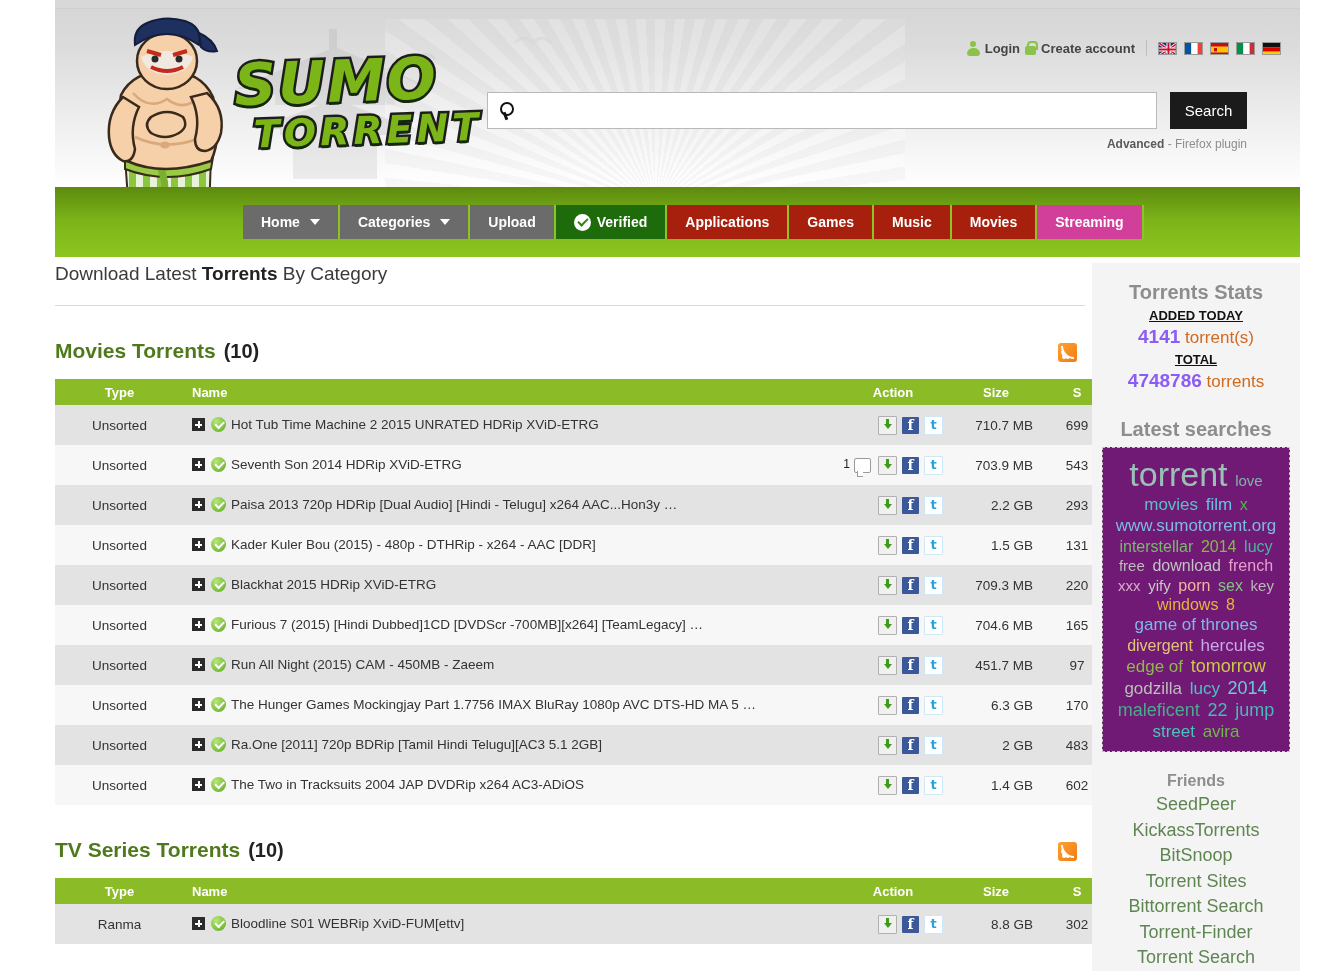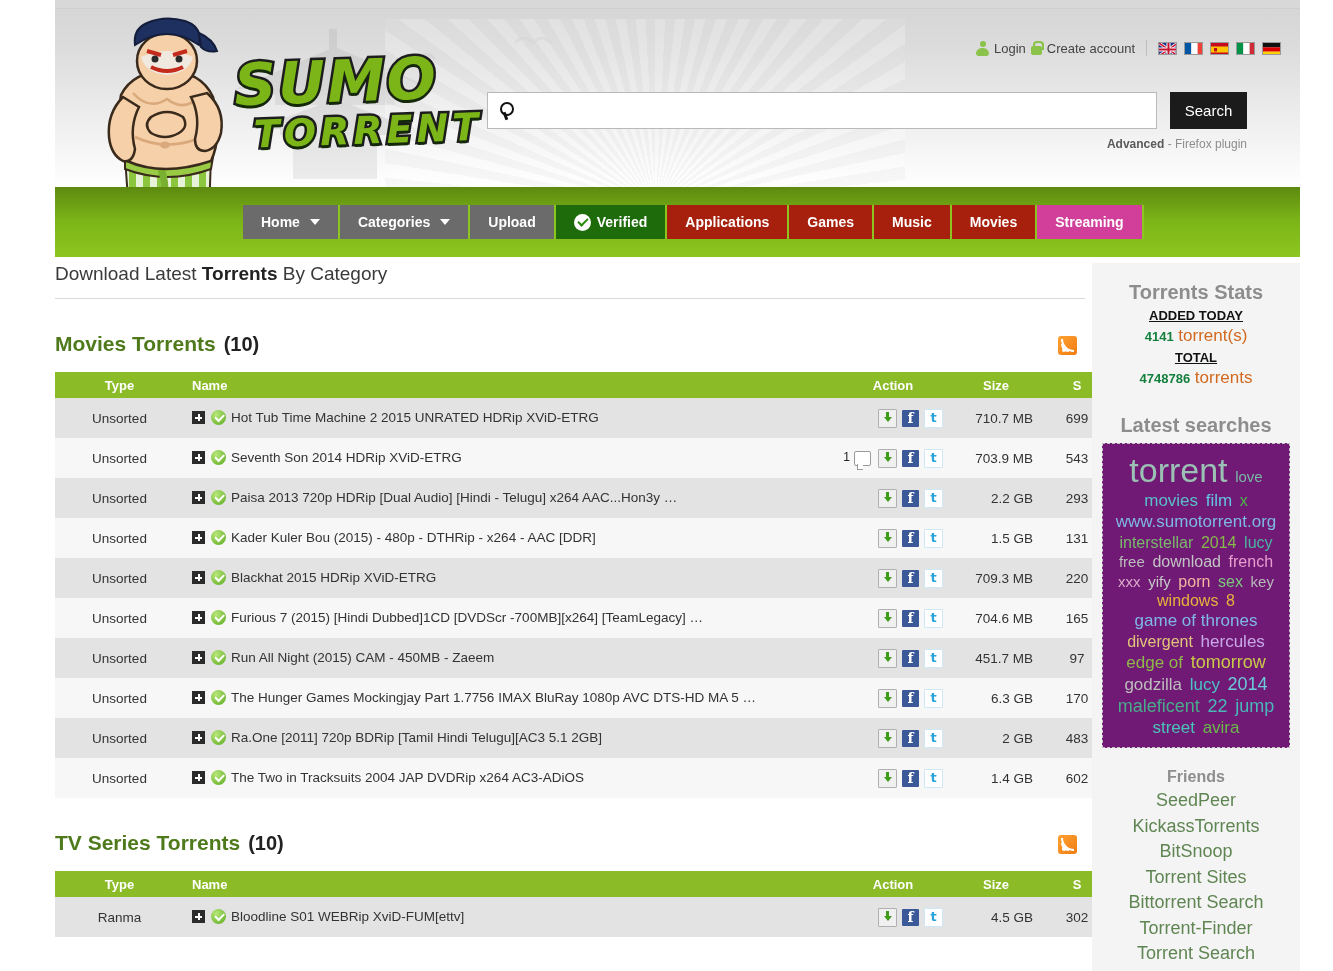--- a/index.html
+++ b/index.html
@@ -35,21 +35,21 @@
     font-family:"DejaVu Sans",sans-serif;font-weight:bold;font-style:italic;
     color:#7cb518;-webkit-text-stroke:5px #1d1d1d;paint-order:stroke fill;
     text-shadow:0 3px 0 #14280a;letter-spacing:2px;line-height:1;
   }
   .logo .l1{font-size:58px;}
   .logo .l2{font-size:38px;margin-top:2px;margin-left:18px;letter-spacing:4px;}
 
   
   .acctbar{position:absolute;right:17px;top:28px;height:22px;display:flex;align-items:center;
     gap:5px;font-size:13px;color:#444;z-index:6;}
-  .acctbar a{color:#444;text-decoration:none;}
+  .acctbar a{color:#444;text-decoration:none;font-weight:bold;}
   .person-ico{width:13px;height:15px;position:relative;display:inline-block;}
   .person-ico:before{content:"";position:absolute;left:3.5px;top:0;width:6px;height:6px;border-radius:50%;background:#8bc34a;}
   .person-ico:after{content:"";position:absolute;left:0;top:7px;width:13px;height:8px;border-radius:7px 7px 3px 3px;background:#8bc34a;}
   .lock-ico{width:11px;height:14px;position:relative;display:inline-block;}
   .lock-ico:before{content:"";position:absolute;left:2px;top:0;width:7px;height:7px;border:2px solid #8bc34a;border-bottom:none;border-radius:4px 4px 0 0;}
   .lock-ico:after{content:"";position:absolute;left:0;top:5px;width:11px;height:9px;background:#8bc34a;border-radius:2px;}
   .acct-sep{width:1px;height:16px;background:#bdbdbd;margin:0 6px;}
   .flag{width:19px;height:13px;display:inline-block;border:1px solid #9a9a9a;box-sizing:border-box;position:relative;overflow:hidden;margin-right:2px;}
 
   
@@ -76,21 +76,21 @@
   .nav-grey{background:#6b6b6b;}
   .nav-green{background:#1d6b0b;}
   .nav-red{background:#a6200d;}
   .nav-pink{background:#d13f9a;}
   .caret{width:0;height:0;border-left:5px solid transparent;border-right:5px solid transparent;border-top:6px solid #fff;margin-left:4px;}
   .vtick{width:17px;height:17px;border-radius:50%;background:#fff;position:relative;flex:0 0 17px;}
   .vtick:after{content:"";position:absolute;left:4px;top:4.5px;width:8px;height:4px;border-left:2.5px solid #2a8a0b;border-bottom:2.5px solid #2a8a0b;transform:rotate(-45deg);}
 
   
   .content{position:absolute;left:55px;top:263px;width:1030px;}
-  .pagetitle{font-size:19px;color:#3a3a3a;padding-bottom:13px;border-bottom:1px solid #d9d9d9;}
+  .pagetitle{font-size:19px;color:#3a3a3a;padding-bottom:20px;border-bottom:1px solid #d9d9d9;}
   .pagetitle b{color:#222;}
 
   .secthead{margin-top:33px;position:relative;height:30px;}
   .secttitle{font-size:21px;font-weight:bold;color:#4f7a1c;display:inline;}
   .sectcount{font-size:20px;font-weight:bold;color:#222;margin-left:8px;}
   .rss{position:absolute;right:8px;top:4px;width:19px;height:19px;border-radius:3px;
      background:linear-gradient(135deg,#ffa133,#f07c11);}
   .rss i{position:absolute;left:4px;bottom:3px;width:4px;height:4px;border-radius:50%;background:#fff;}
   .rss u{position:absolute;left:3px;bottom:3px;width:11px;height:11px;border:2.5px solid #fff;
      border-top:none;border-right:none;border-radius:0 0 0 13px;}
@@ -142,21 +142,21 @@
   .twico{display:inline-block;width:17px;height:17px;background:#fff;border:1px solid #cfe8f5;
      color:#29a3dc;font-weight:bold;font-size:13px;text-align:center;line-height:16px;
      vertical-align:middle;font-family:"DejaVu Sans",sans-serif;border-radius:1px;}
 
   
   .sidebar{position:absolute;left:1092px;top:263px;width:200px;background:#f4f4f4;
      padding:10px 4px 14px 4px;text-align:center;min-height:708px;}
   .sb-title{font-size:20px;font-weight:bold;color:#8d8d8d;margin:8px 0 4px;}
   .sb-sub{font-size:13px;font-weight:bold;color:#111;text-decoration:underline;margin:3px 0;}
   .sb-stat{font-size:17px;color:#d2691e;margin:1px 0 4px;}
-  .sb-stat b{font-size:13px;color:#15803d;}
+  .sb-stat b{font-size:19px;color:#8b5cf6;}
   .tagcloud{border:1px dashed #c6c6c6;background:#701a75;margin:6px 6px 0;padding:6px 4px 8px;
      line-height:1.22;}
   .tagcloud span{margin:0 2px;white-space:nowrap;}
   .friends-title{font-size:16px;font-weight:bold;color:#8d8d8d;margin:20px 0 2px;}
   .friend{font-size:18px;color:#5f8552;line-height:1.42;cursor:pointer;}
 
   .strip-bottom{position:absolute;left:55px;top:257px;width:1030px;height:6px;background:#fff;}
 </style>
 </head>
 <body>
@@ -442,21 +442,21 @@
               <th class="c-size">Size</th>
               <th class="c-s">S</th>
               <th class="c-l">L</th>
             </tr>
           </thead>
           <tbody>
             <tr class="odd">
               <td class="type">Ranma</td>
               <td class="name"><span class="plusico"></span><span class="verifico"></span><span class="nametext">Bloodline S01 WEBRip XviD-FUM[ettv]</span></td>
               <td class="act"><span class="dlico"></span><span class="fbico">f</span><span class="twico">t</span></td>
-              <td class="size">4.5 GB</td>
+              <td class="size">8.8 GB</td>
               <td class="s">302</td>
               <td class="l">317</td>
             </tr>
           </tbody>
         </table>
       </div>
   </div>
 
   <div class="sidebar">
     <div class="sb-title">Torrents Stats</div>

